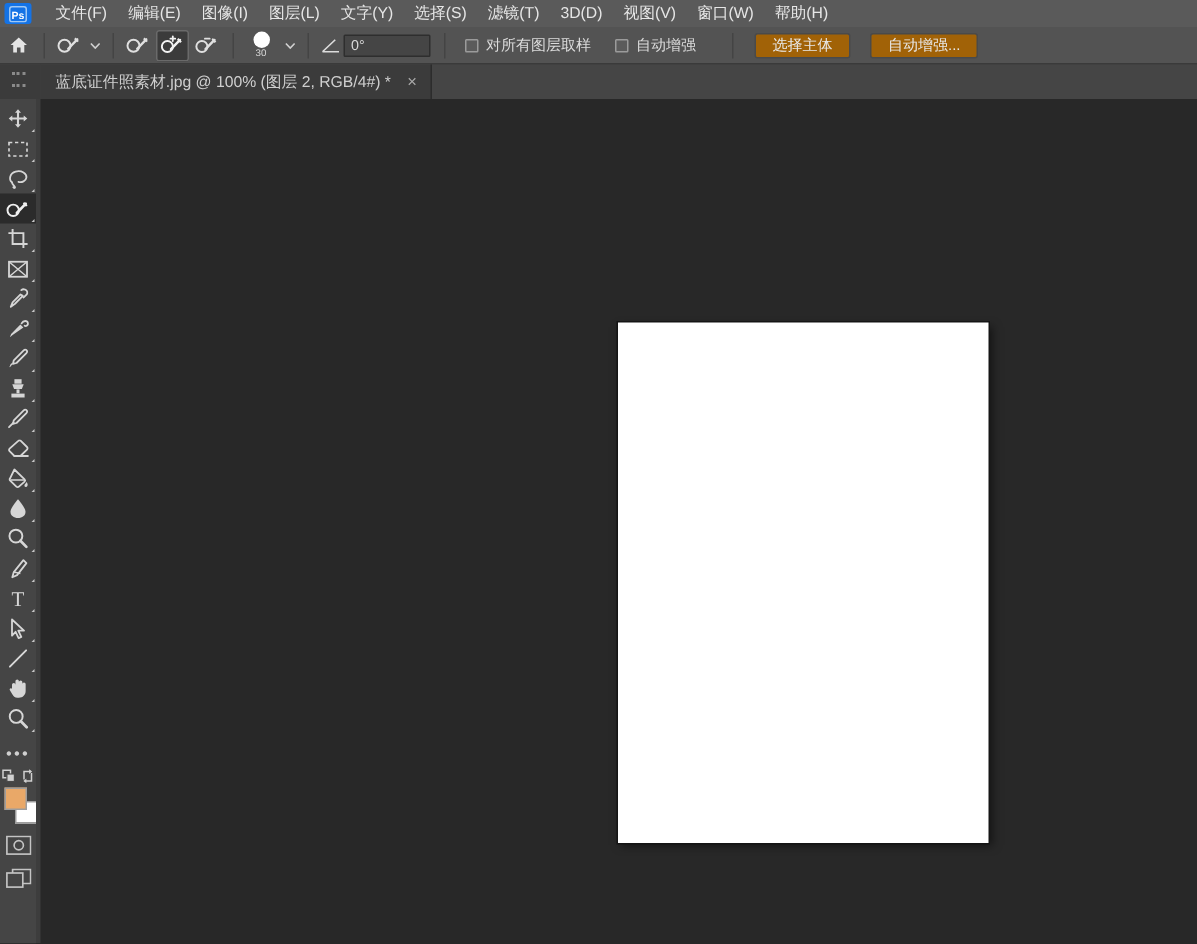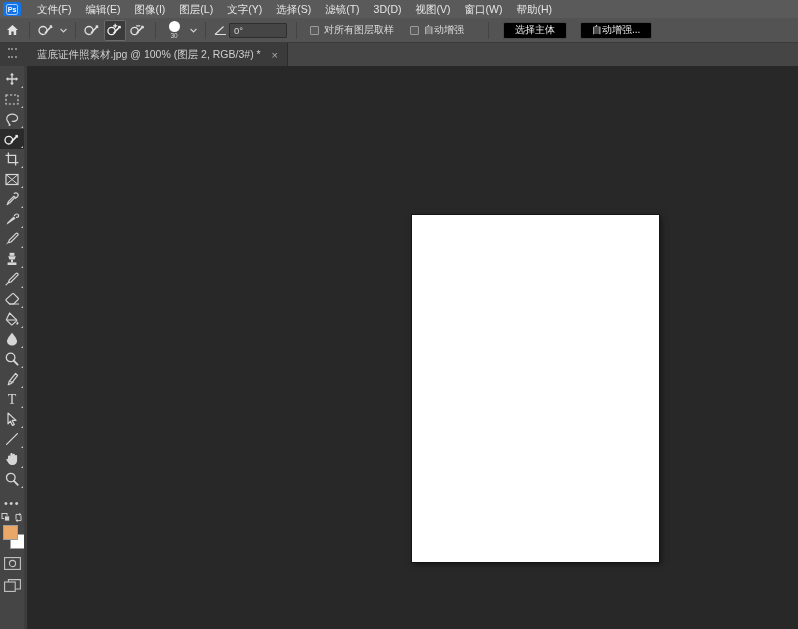--- a/index.html
+++ b/index.html
@@ -98,21 +98,21 @@
     border: 1px solid #9b9b9b;
     background: #5b5b5b;
     border-radius: 1px; flex: none;
   }
   .ob-check .lbl {
     font-size: 10px; color: #dcdcdc;
     margin-left: 5px; white-space: nowrap;
   }
   .ob-btn {
     height: 17px;
-    background: #000000;
+    background: #a16207;
     border: 1px solid #4a4a4a;
     border-radius: 2px;
     color: #e8e8e8; font-size: 10px;
     display: flex; align-items: center; justify-content: center;
     padding: 0 11px; white-space: nowrap;
     flex: none;
   }
 
   
   .tabbar {
@@ -329,21 +329,21 @@
 
     <div class="ob-sep" style="margin-left:24px;"></div>
 
     <div class="ob-btn" style="margin-left:9px;">选择主体</div>
     <div class="ob-btn" style="margin-left:13px;">自动增强...</div>
   </div>
 
   <div class="tabbar">
     <div class="tab-gutter"></div>
     <div class="doc-tab">
-      <span class="title">蓝底证件照素材.jpg @ 100% (图层 2, RGB/3#) *</span>
+      <span class="title">蓝底证件照素材.jpg @ 100% (图层 2, RGB/4#) *</span>
       <span class="close">×</span>
     </div>
   </div>
 
   <div class="toolbar">
 
     <div class="tool">
       <svg width="14" height="14" viewBox="0 0 14 14">
         <path d="M7 0.8 L9 3.2 H7.7 V6.3 H10.8 V5 L13.2 7 L10.8 9 V7.7 H7.7 V10.8 H9 L7 13.2 L5 10.8 H6.3 V7.7 H3.2 V9 L0.8 7 L3.2 5 V6.3 H6.3 V3.2 H5 Z" fill="#d6d6d6"></path>
       </svg>

